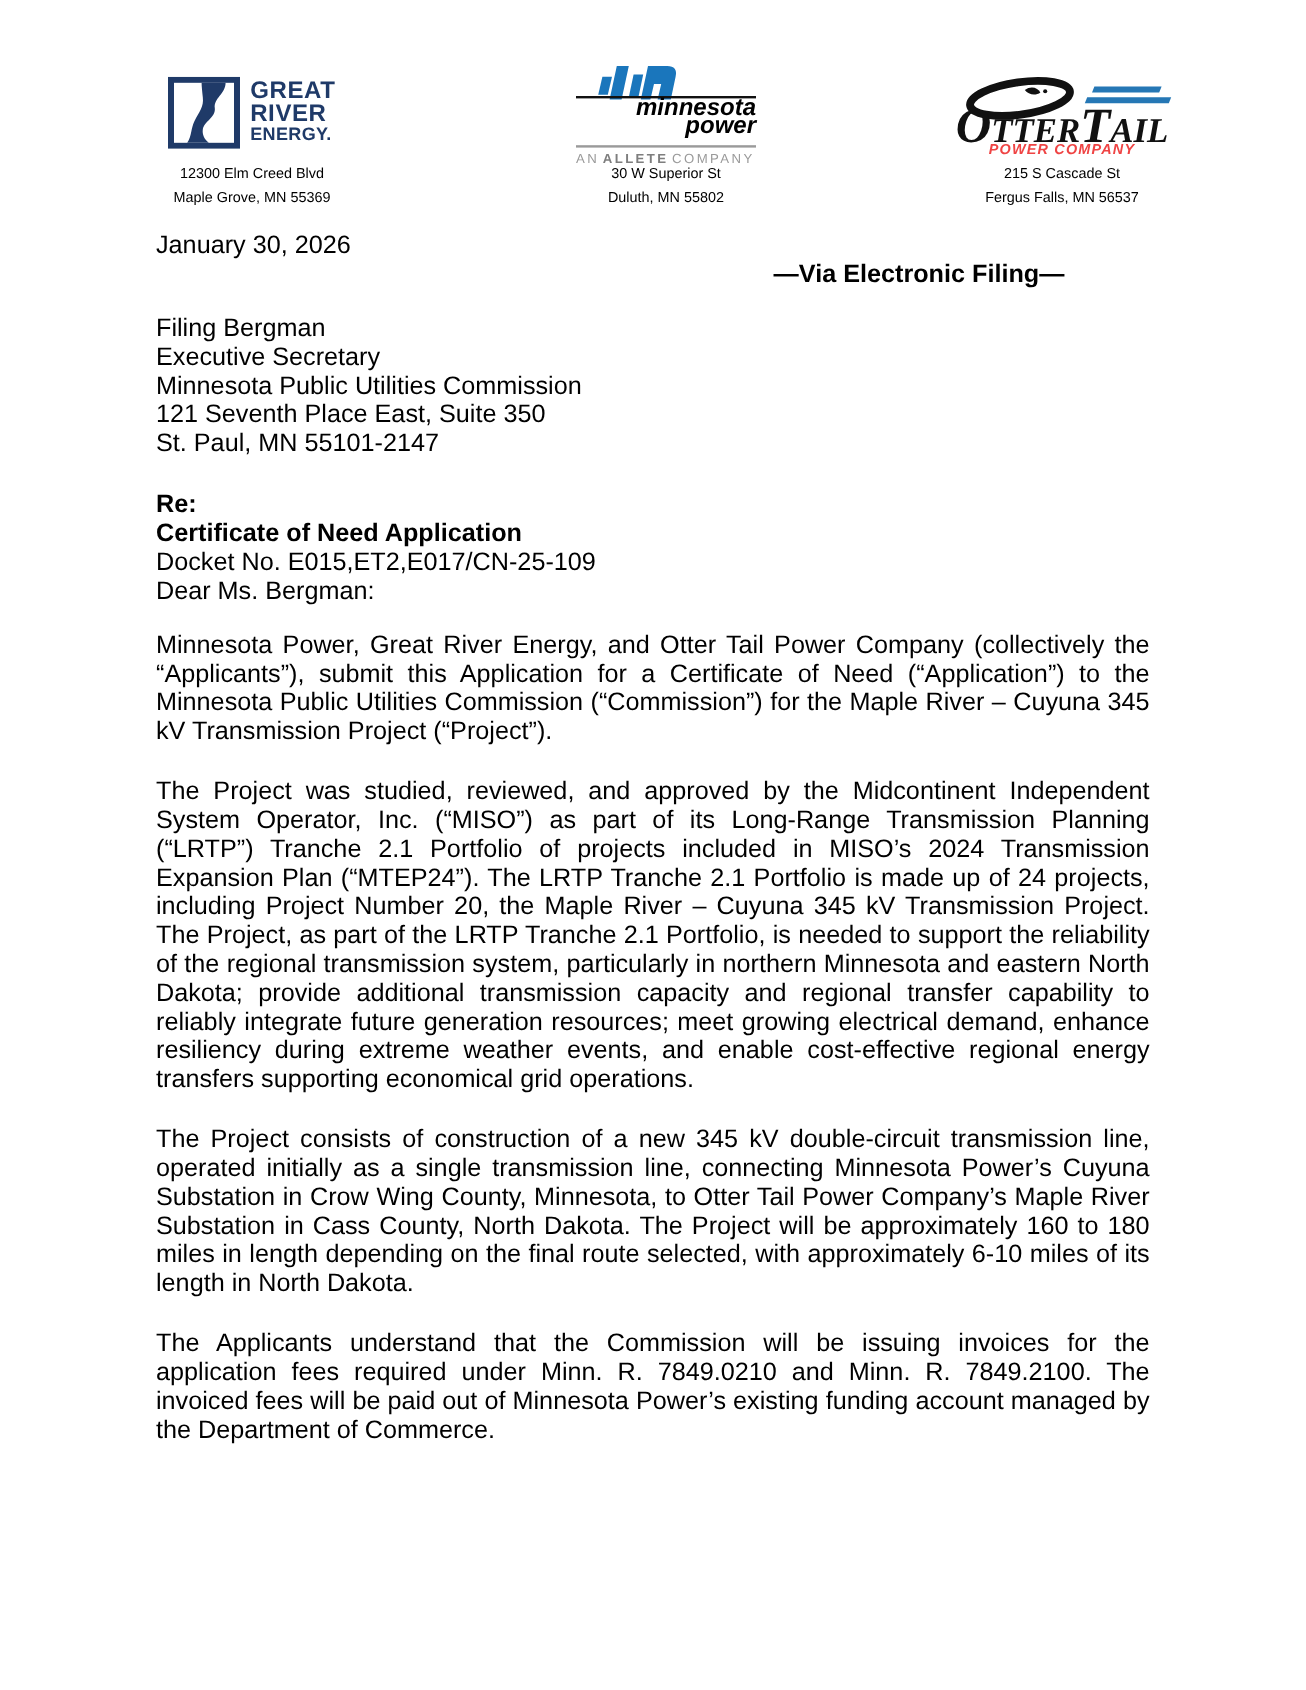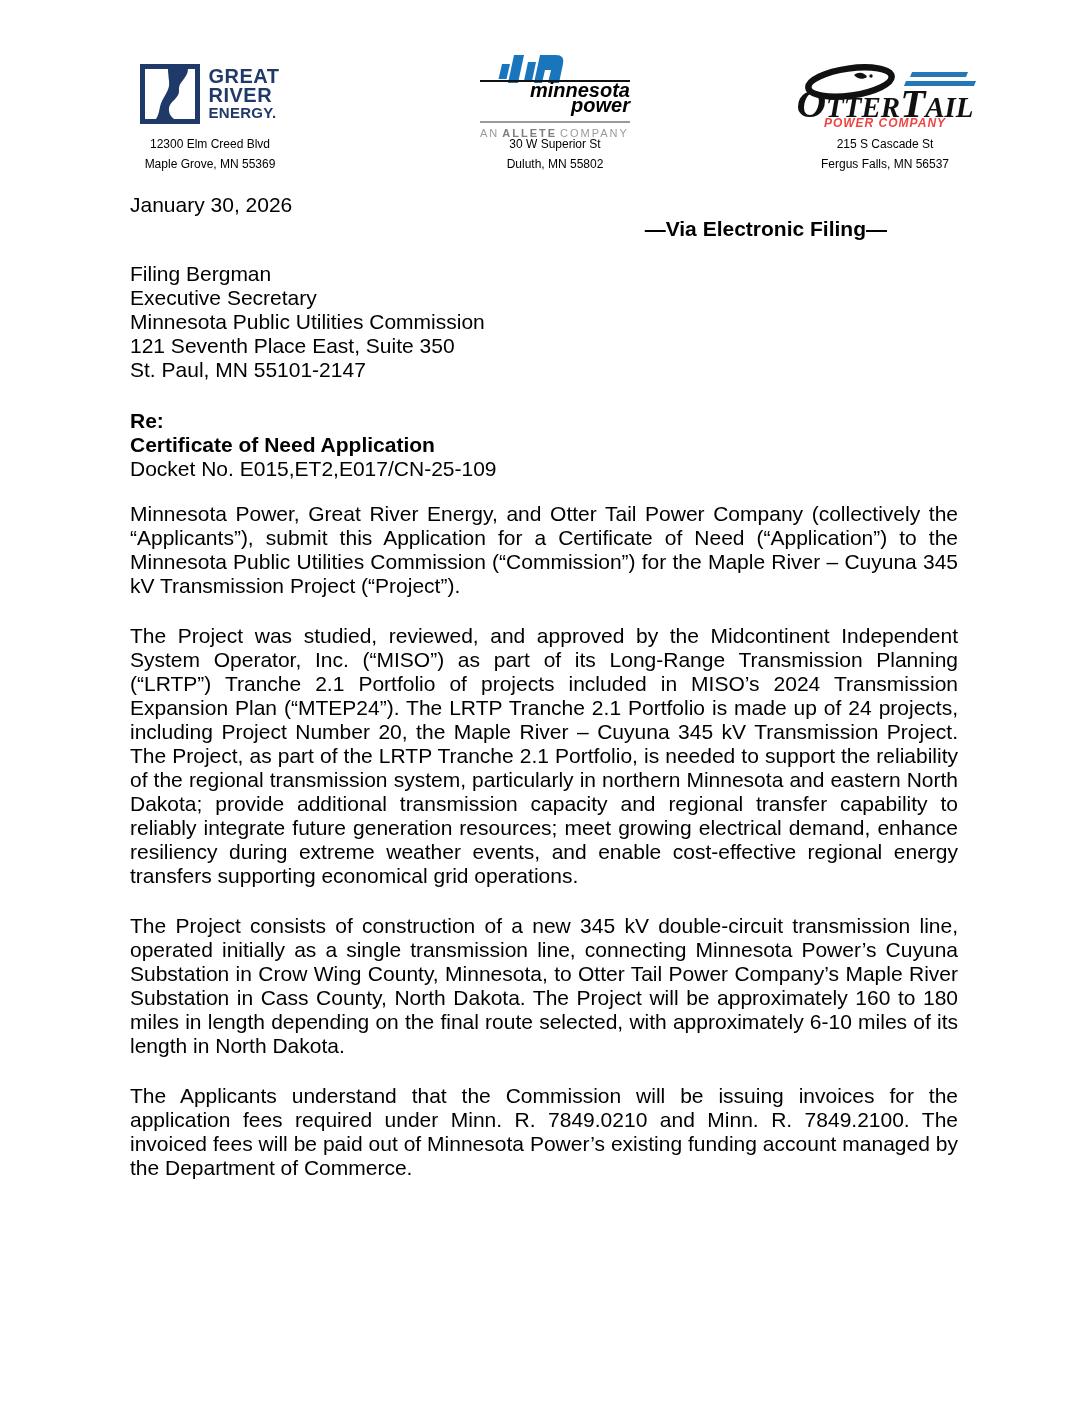--- a/index.html
+++ b/index.html
@@ -146,19 +146,20 @@
     </div>
 
     <div class="re-block">
       <div class="re-label">Re:</div>
       <div class="re-body">
         <div class="re-subject">Certificate of Need Application</div>
         <div class="re-docket">Docket No. E015,ET2,E017/CN-25-109</div>
       </div>
     </div>
 
+    <p class="salutation">Dear Ms. Bergman:</p>
 
     <p class="body-para">Minnesota Power, Great River Energy, and Otter Tail Power Company (collectively the “Applicants”), submit this Application for a Certificate of Need (“Application”) to the Minnesota Public Utilities Commission (“Commission”) for the Maple River – Cuyuna 345 kV Transmission Project (“Project”).</p>
     <p class="body-para">The Project was studied, reviewed, and approved by the Midcontinent Independent System Operator, Inc. (“MISO”) as part of its Long-Range Transmission Planning (“LRTP”) Tranche 2.1 Portfolio of projects included in MISO’s 2024 Transmission Expansion Plan (“MTEP24”). The LRTP Tranche 2.1 Portfolio is made up of 24 projects, including Project Number 20, the Maple River – Cuyuna 345 kV Transmission Project. The Project, as part of the LRTP Tranche 2.1 Portfolio, is needed to support the reliability of the regional transmission system, particularly in northern Minnesota and eastern North Dakota; provide additional transmission capacity and regional transfer capability to reliably integrate future generation resources; meet growing electrical demand, enhance resiliency during extreme weather events, and enable cost-effective regional energy transfers supporting economical grid operations.</p>
     <p class="body-para">The Project consists of construction of a new 345 kV double-circuit transmission line, operated initially as a single transmission line, connecting Minnesota Power’s Cuyuna Substation in Crow Wing County, Minnesota, to Otter Tail Power Company’s Maple River Substation in Cass County, North Dakota. The Project will be approximately 160 to 180 miles in length depending on the final route selected, with approximately 6-10 miles of its length in North Dakota.</p>
     <p class="body-para">The Applicants understand that the Commission will be issuing invoices for the application fees required under Minn. R. 7849.0210 and Minn. R. 7849.2100. The invoiced fees will be paid out of Minnesota Power’s existing funding account managed by the Department of Commerce.</p>
   </div>
 </div>
 
 </body></html>

